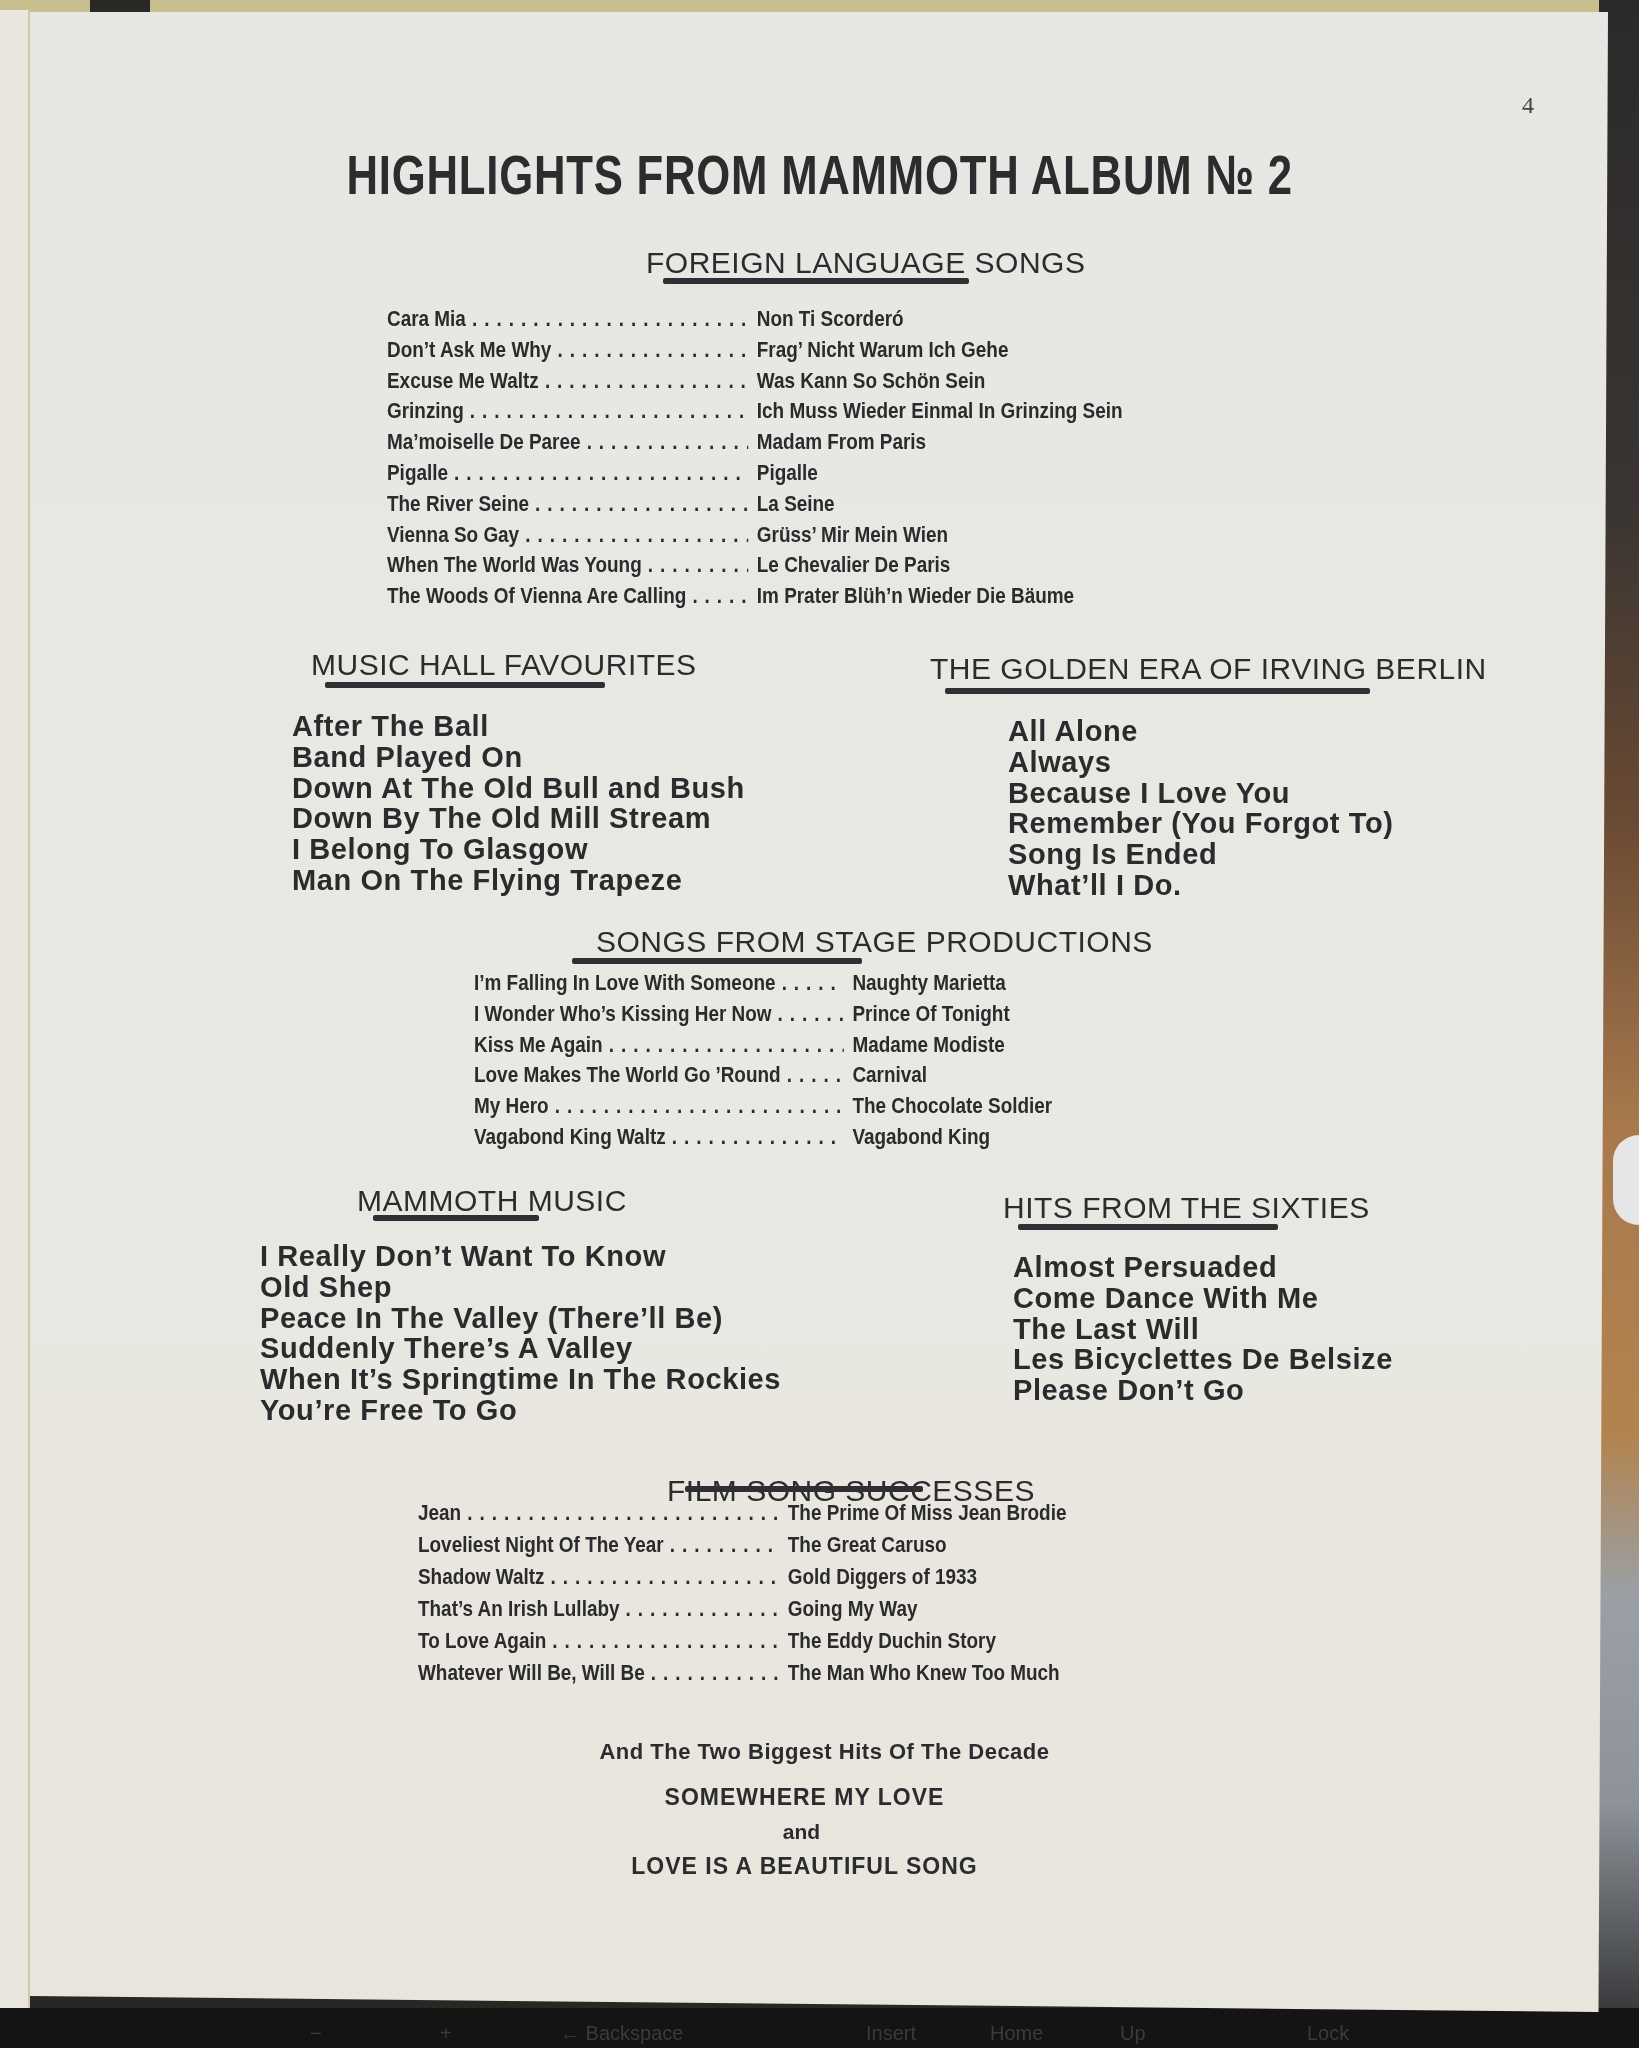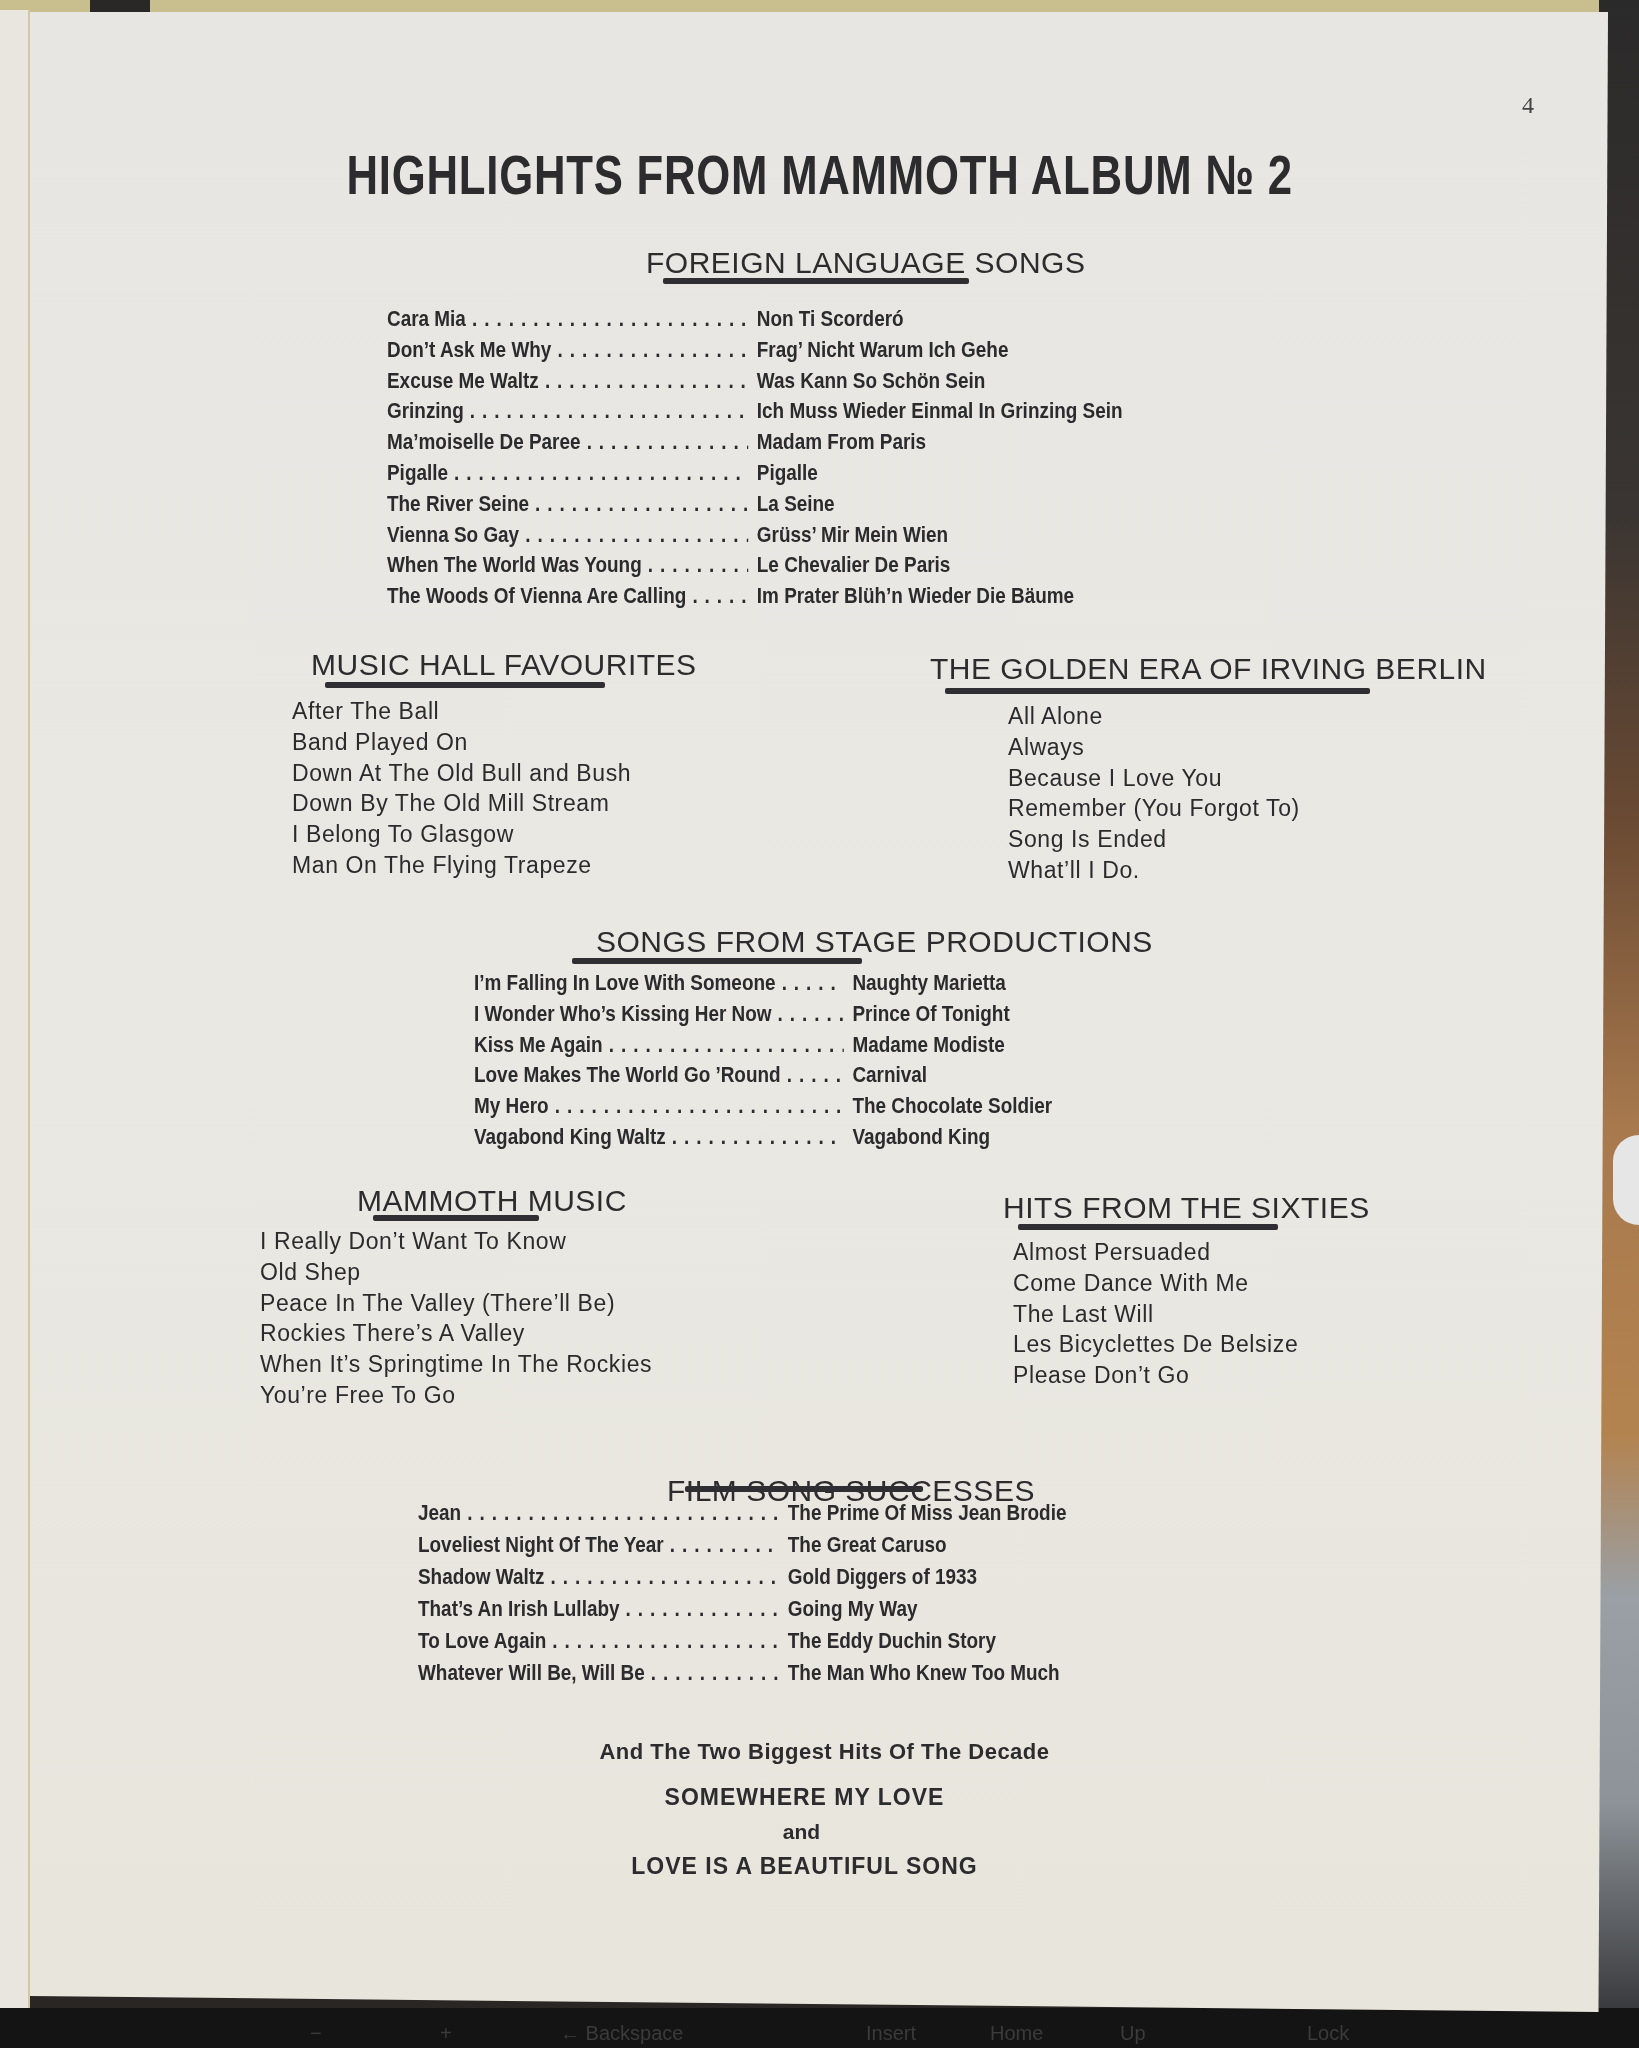--- a/index.html
+++ b/index.html
@@ -48,21 +48,21 @@
     .dot-row { position: relative; height: 30.8px; white-space: nowrap; }
     .dot-row .left {
       position: absolute; left: 0; overflow: hidden; white-space: nowrap;
     }
     .dot-row .left::after {
       content: " . . . . . . . . . . . . . . . . . . . . . . . . . . . . . . . . . . . . . . . . . . . . . . . .";
       letter-spacing: 1px;
     }
     .dot-row .right { position: absolute; white-space: nowrap; }
 
-    .plain-list { position: absolute; font-size: 23px; font-weight: normal; letter-spacing: 0.6px; }
+    .plain-list { position: absolute; font-size: 29px; font-weight: bold; letter-spacing: 0.6px; margin-top: 12px; }
     .plain-list .item { height: 30.8px; white-space: nowrap; }
 
     .condensed { transform: scaleX(0.86); transform-origin: 0 0; font-weight: bold; }
 
     .finale { position: absolute; left: 0; width: 1639px; text-align: center; font-weight: bold; color: #2c2c2f; }
   </style>
 </head>
 <body>
 
 <div class="bg-top"></div>
@@ -180,21 +180,21 @@
       <span class="right" style="left:440px">Vagabond King</span>
     </div>
 </div>
 
 <div class="section-heading" style="left:357px; top:1184px;">MAMMOTH MUSIC</div>
 <div class="rule" style="left:373px; top:1215px; width:166px;"></div>
 <div class="plain-list" style="left:260px; top:1228px;">
   <div class="item">I Really Don’t Want To Know</div>
   <div class="item">Old Shep</div>
   <div class="item">Peace In The Valley (There’ll Be)</div>
-  <div class="item">Rockies There’s A Valley</div>
+  <div class="item">Suddenly There’s A Valley</div>
   <div class="item">When It’s Springtime In The Rockies</div>
   <div class="item">You’re Free To Go</div>
 </div>
 
 <div class="section-heading" style="left:1003px; top:1191px;">HITS FROM THE SIXTIES</div>
 <div class="rule" style="left:1018px; top:1224px; width:260px;"></div>
 <div class="plain-list" style="left:1013px; top:1239px;">
   <div class="item">Almost Persuaded</div>
   <div class="item">Come Dance With Me</div>
   <div class="item">The Last Will</div>

